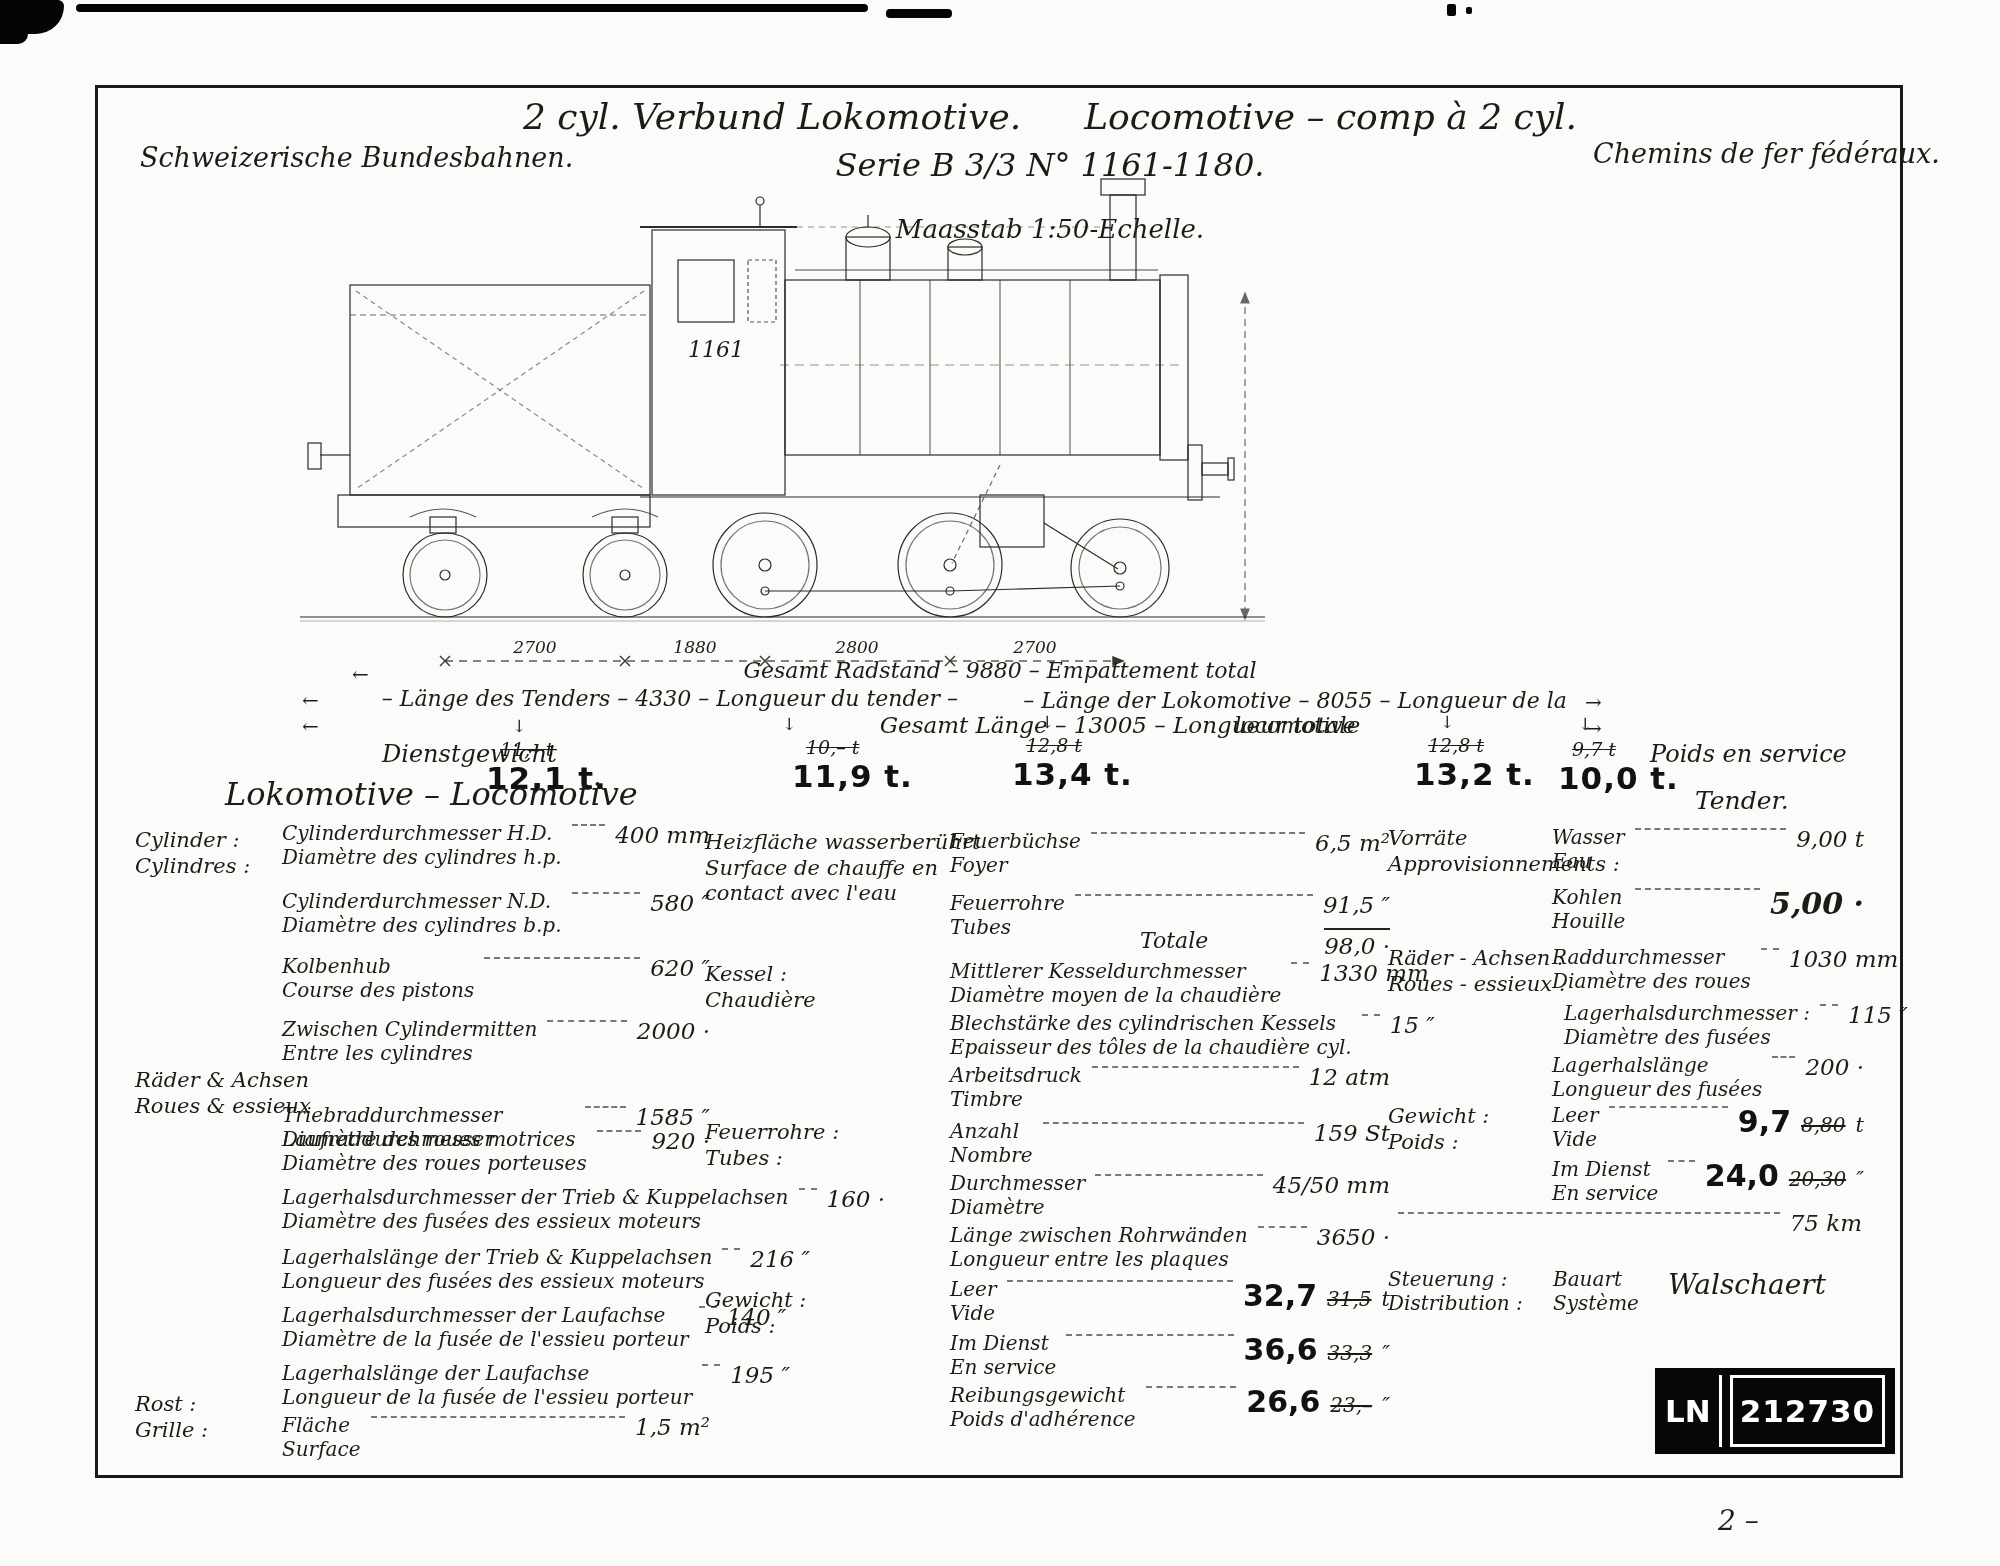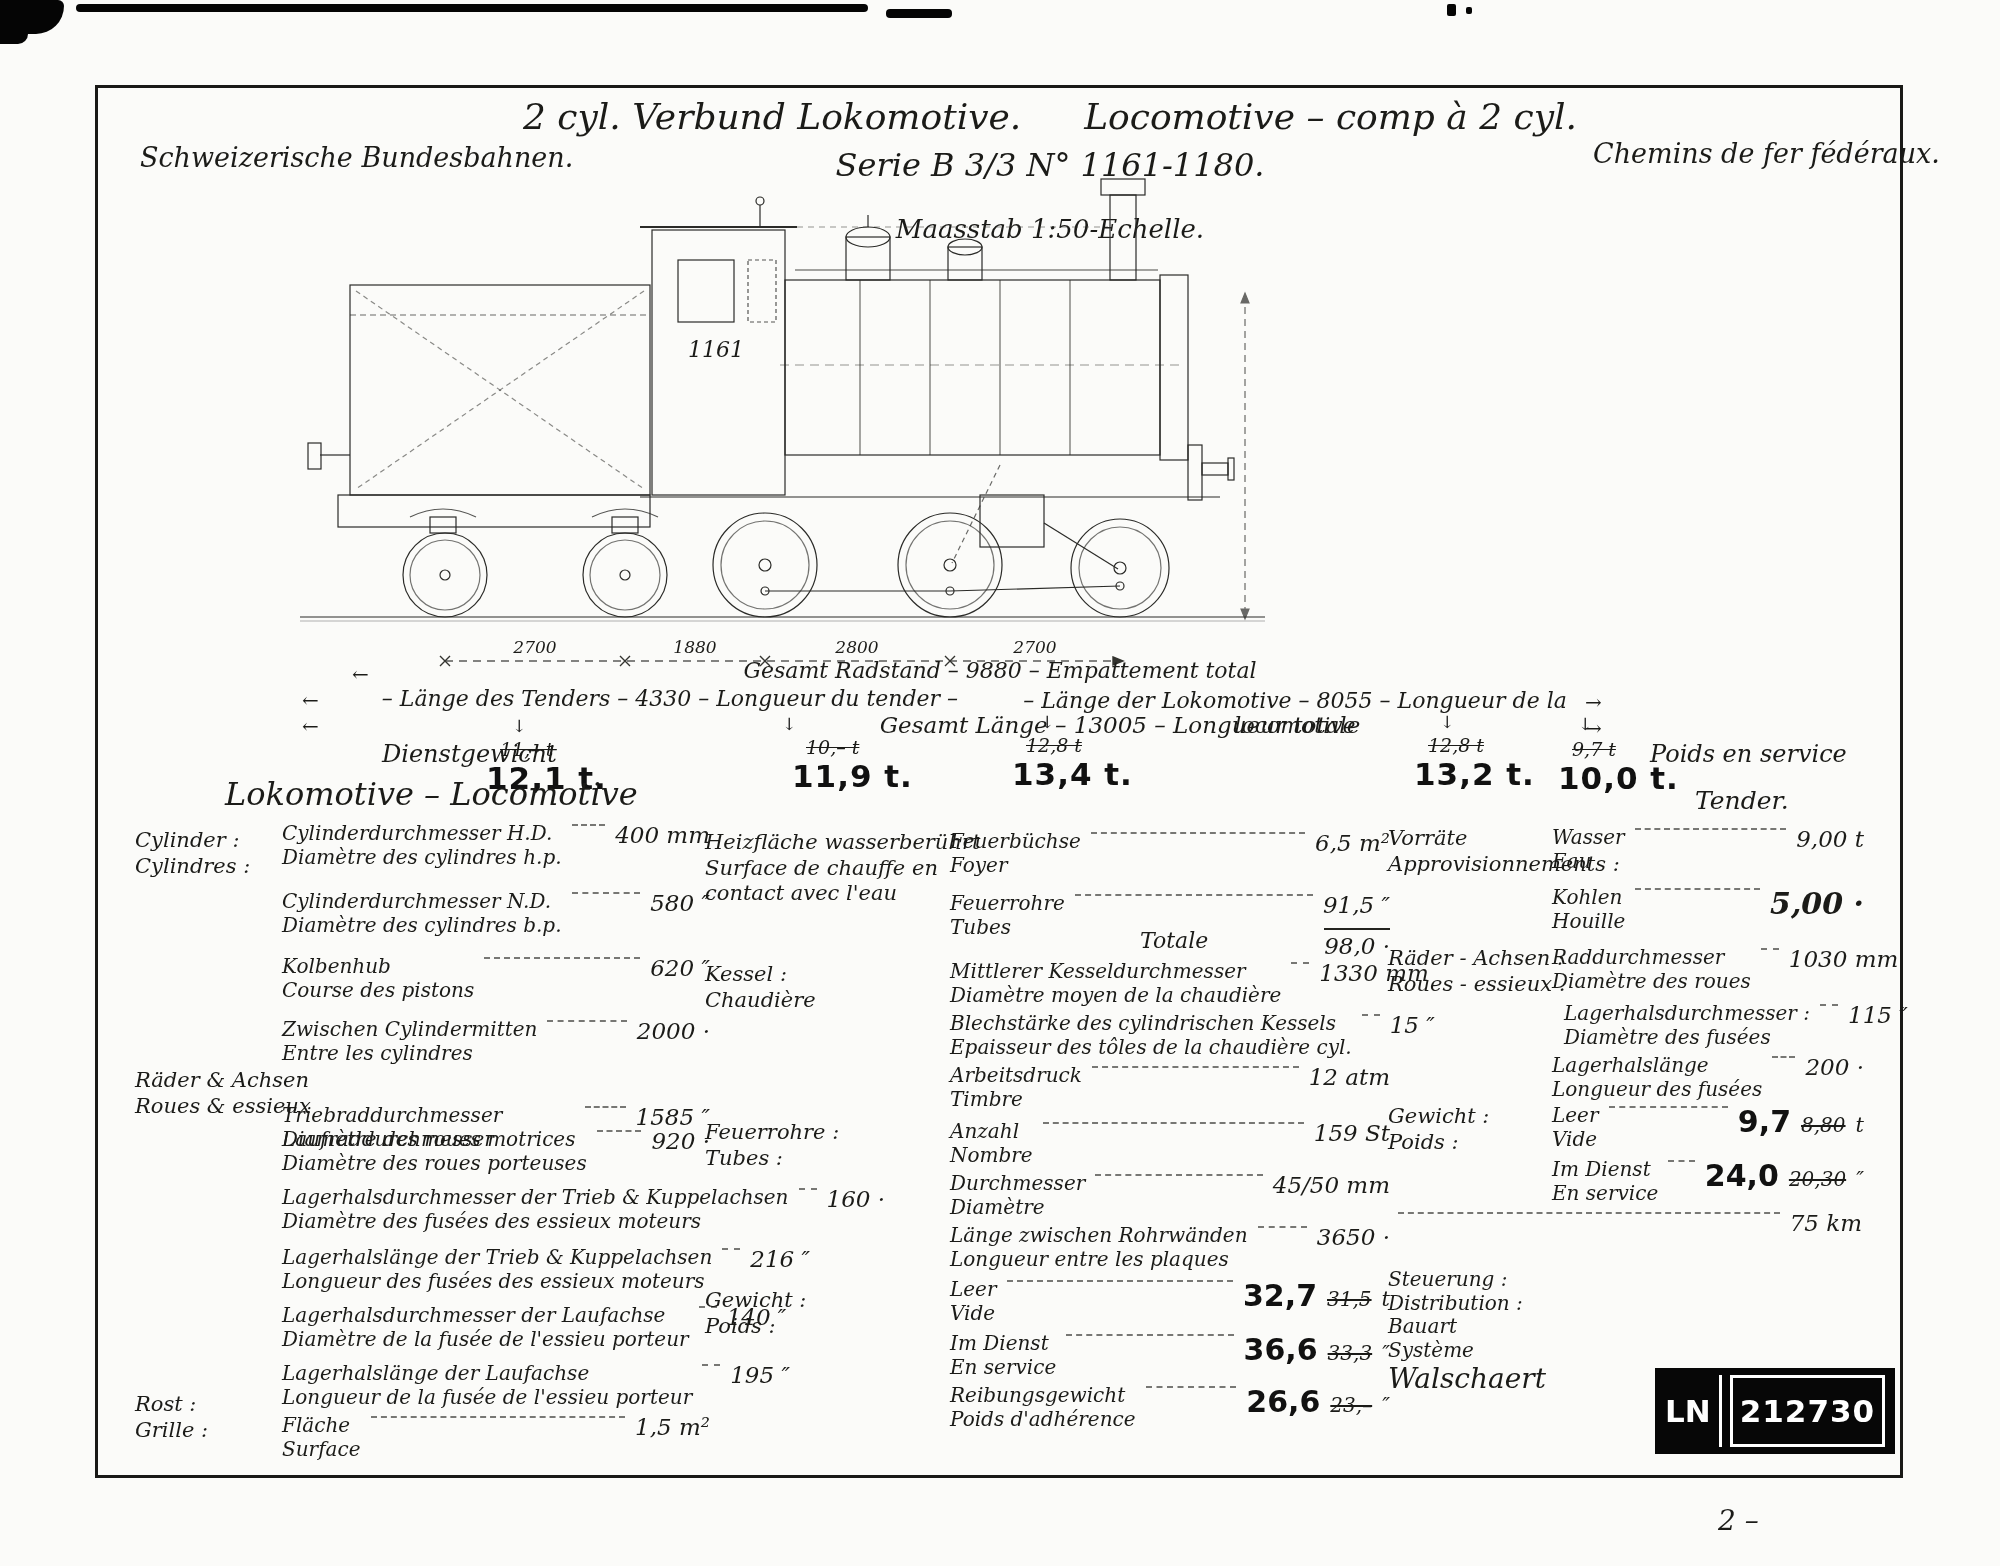--- a/index.html
+++ b/index.html
@@ -524,21 +524,21 @@
     <span class="hw old">20,30</span>
     <span class="hw unit">″</span>
   </div>
 </div>
 
 <div class="srow" style="left:1388px;top:1210px;width:474px;">
   <div class="leader"></div>
   <div class="val hw">75 km</div>
 </div>
 
-<div class="srow" style="left:1388px;top:1268px;width:500px;flex-direction:column;">
+<div class="srow" style="left:1388px;top:1268px;width:500px;">
   <div class="lbl hw" style="width:165px;">
       <div>Steuerung :</div>
       <div>Distribution :</div>
     </div>
   <div class="lbl hw" style="width:115px;">
       <div>Bauart</div>
       <div>Système</div>
     </div>
   <div class="val hw" style="font-size:28px;">Walschaert</div>
 </div>

